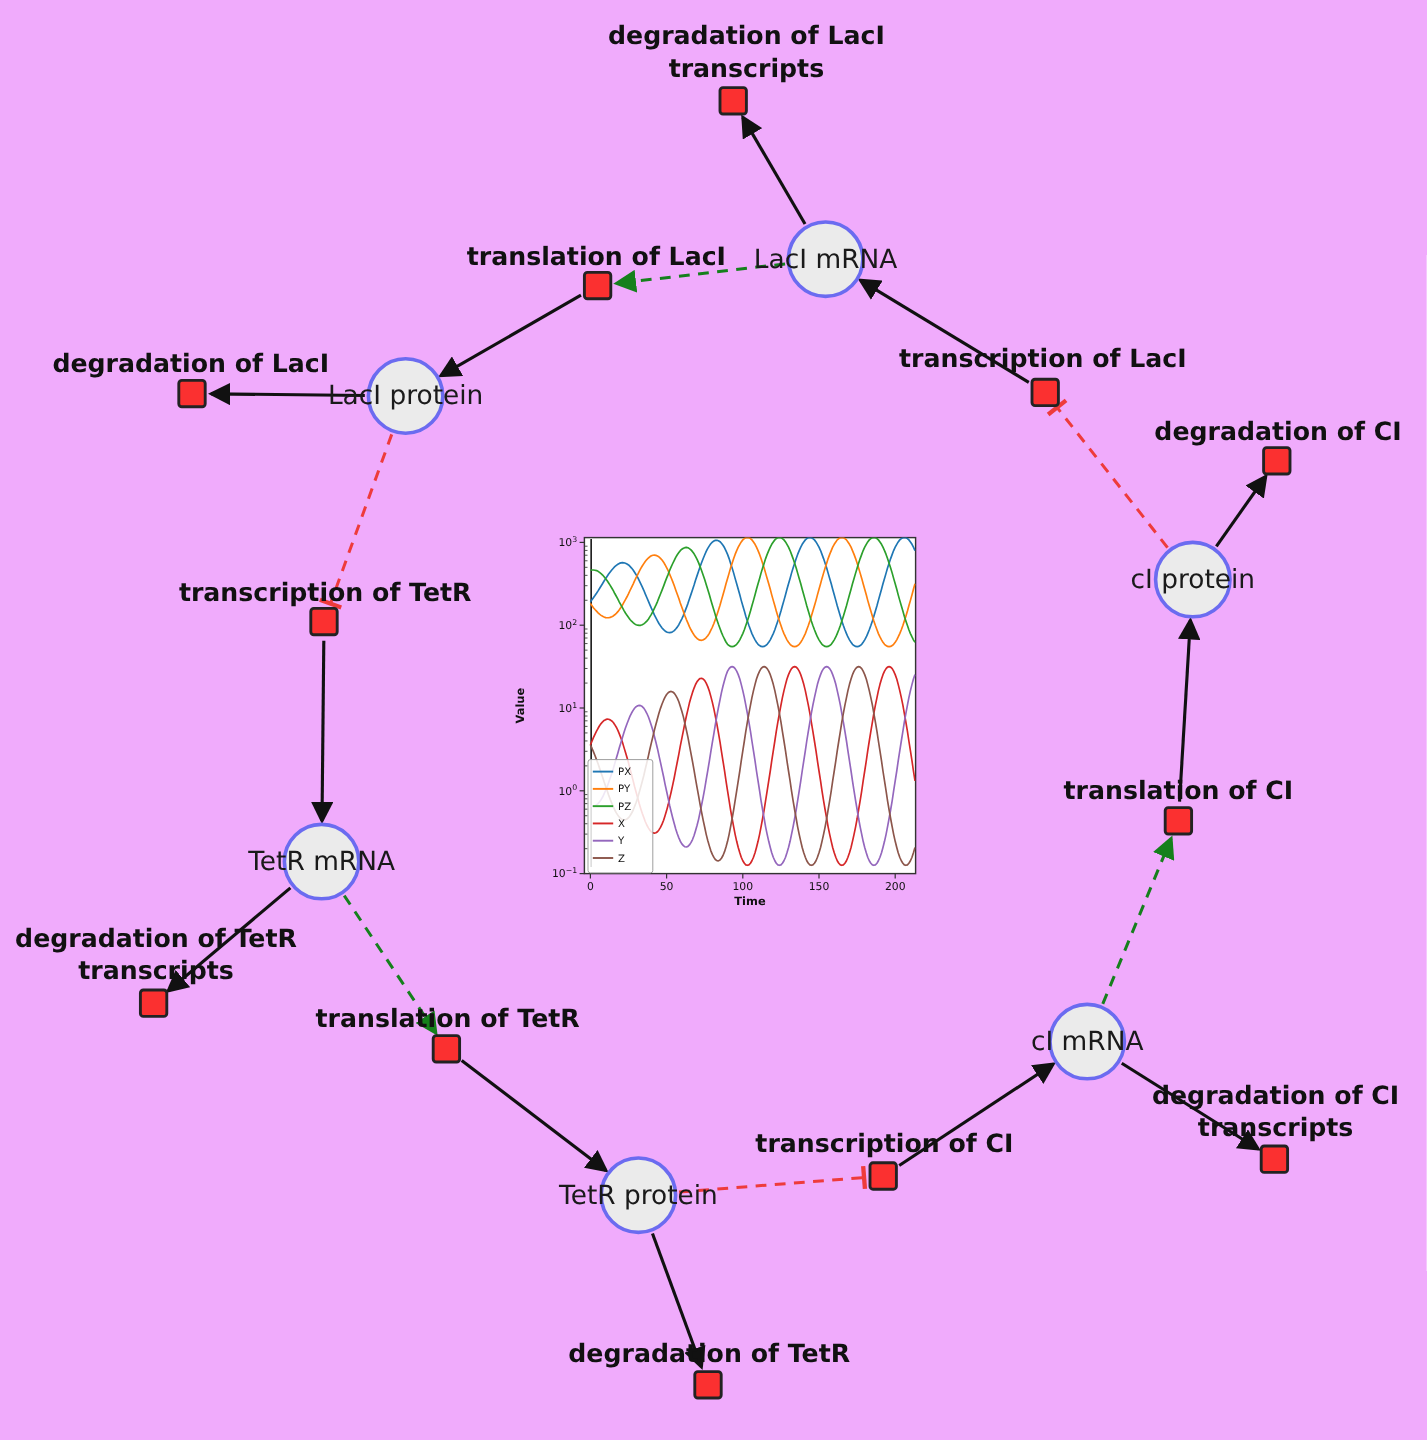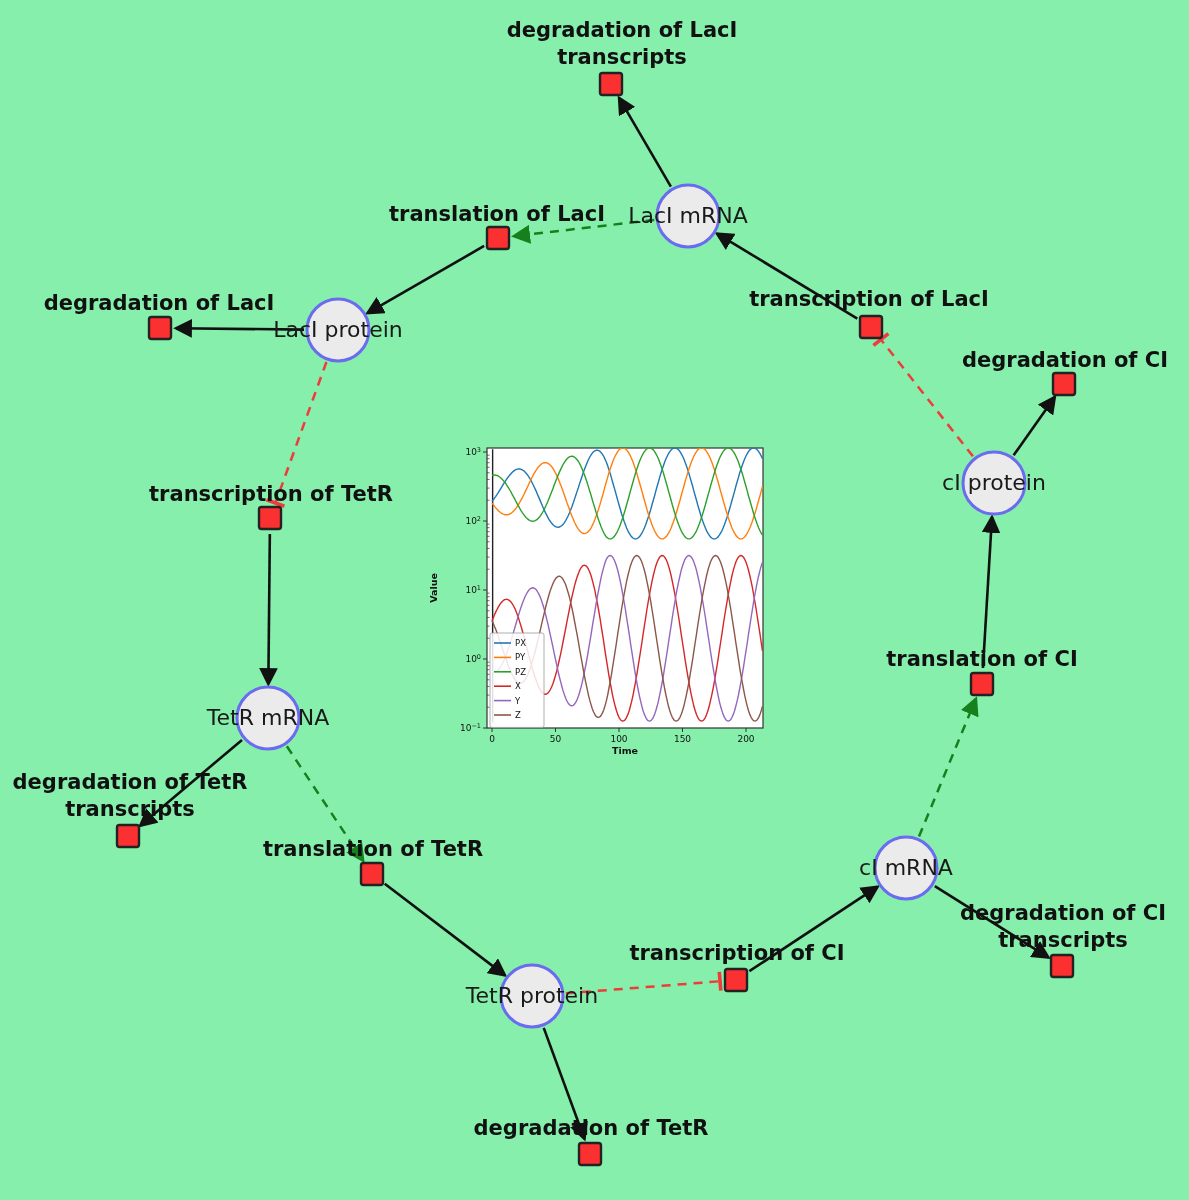--- a/index.html
+++ b/index.html
@@ -1,16 +1,16 @@
 <!DOCTYPE html>
 <html><head>
 <meta charset="utf-8">
 <style>
   html,body{margin:0;padding:0;background:#ffffff;}
-  .stage{position:relative;width:1189px;height:1200px;background:#86efac;overflow:hidden;
+  .stage{position:relative;width:1189px;height:1200px;background:#f0abfc;overflow:hidden;
          font-family:"DejaVu Sans","Liberation Sans",sans-serif;}
   svg{display:block;}
   text{font-family:"DejaVu Sans","Liberation Sans",sans-serif;}
 </style>
 </head>
 <body>
 
 <div class="stage">
   <svg id="net" width="1189" height="1200" viewBox="0 0 1189 1200">
     <defs>

